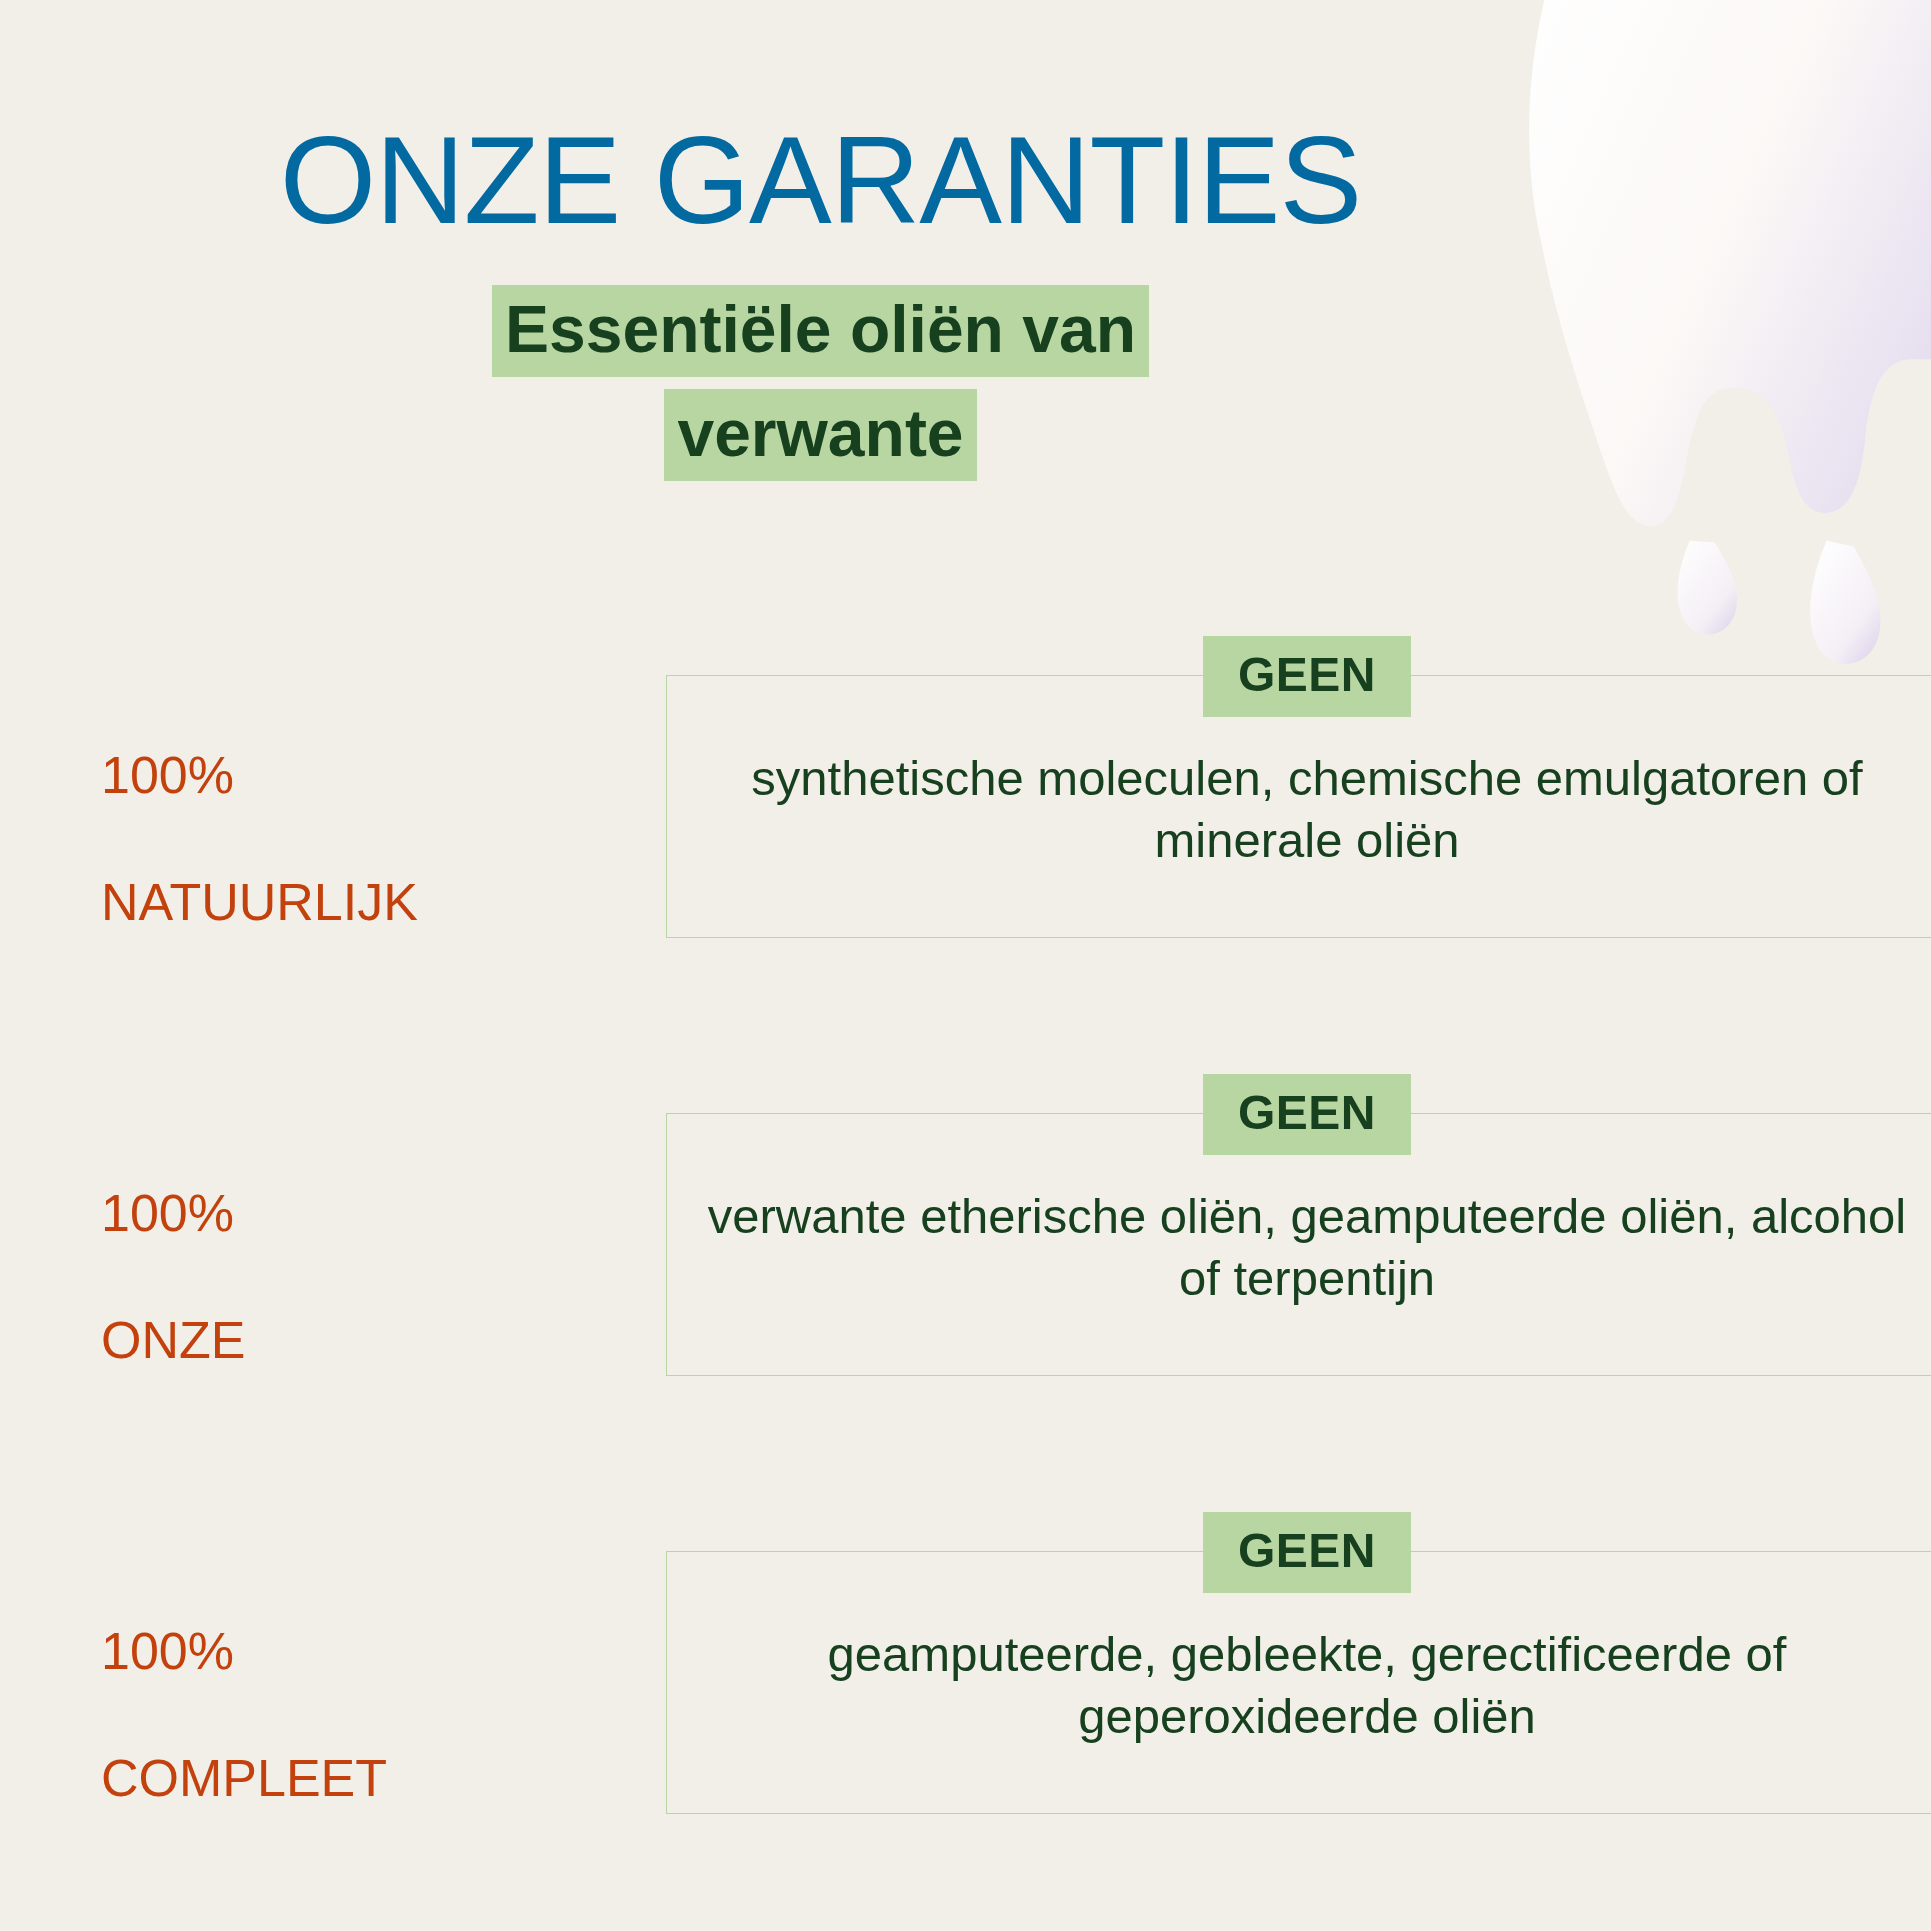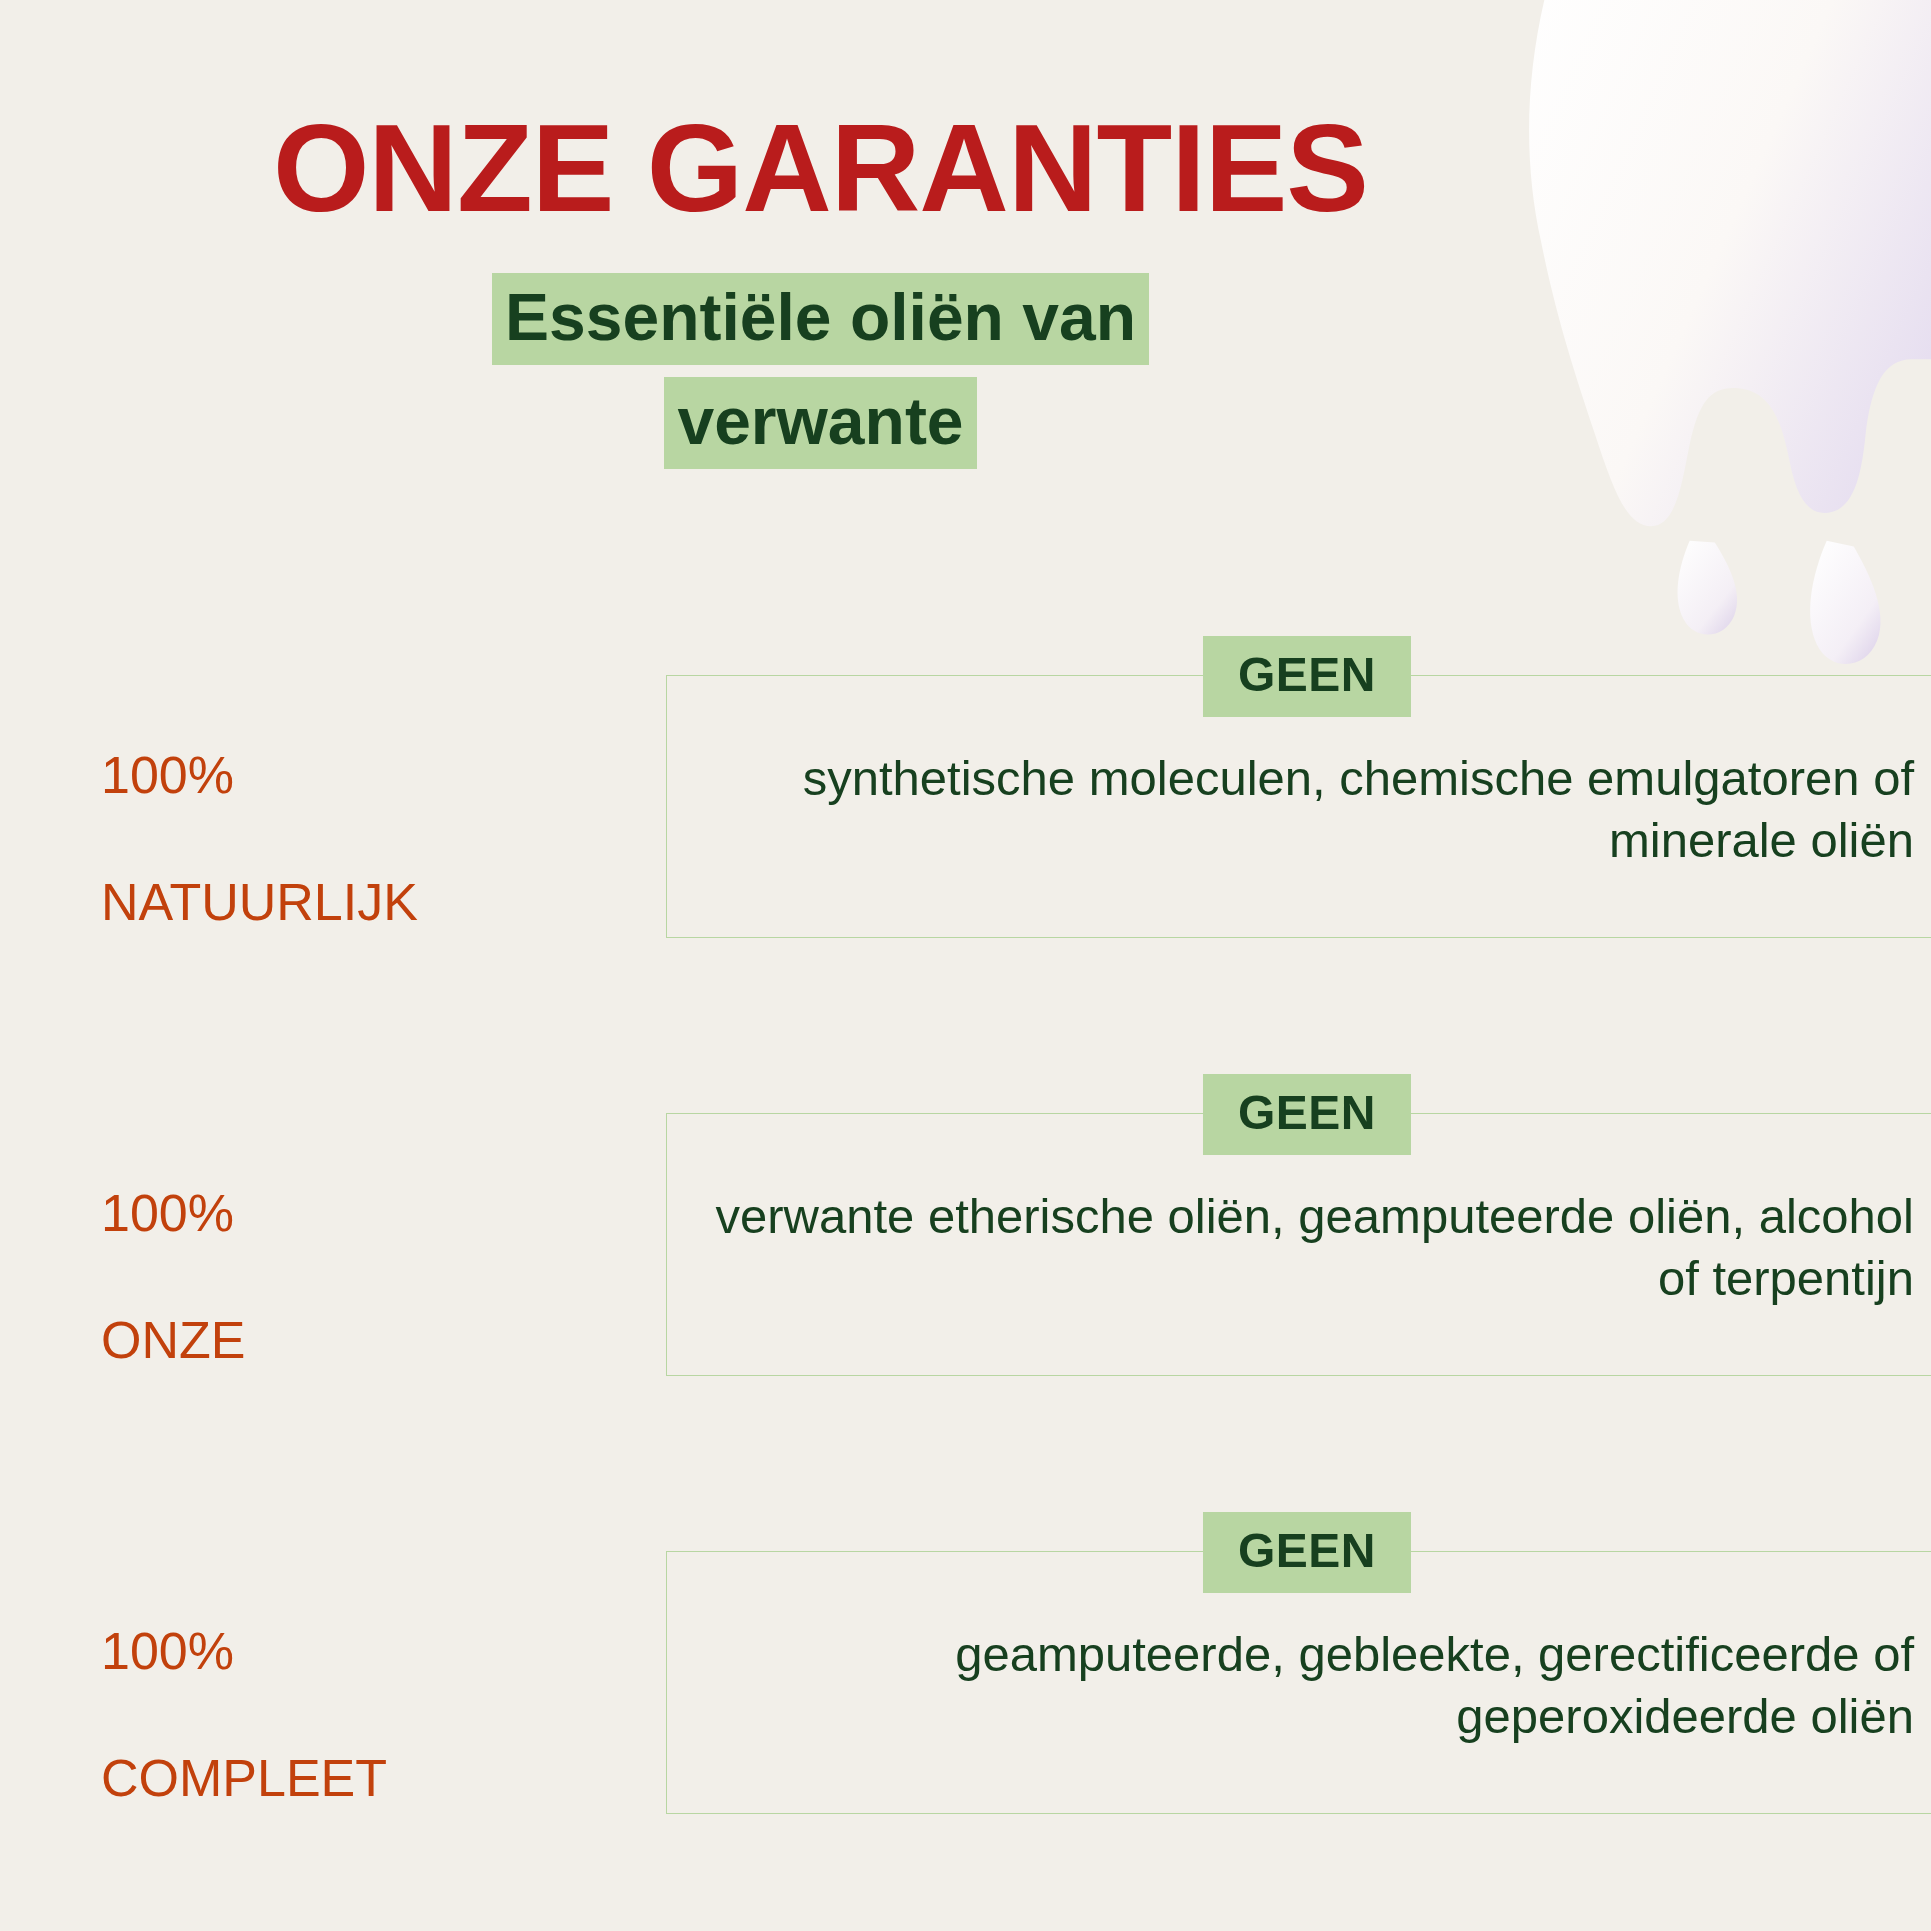--- a/index.html
+++ b/index.html
@@ -36,25 +36,25 @@
   
   .header {
     position: absolute;
     top: 106px;
     left: 0;
     width: 1641px;
     text-align: center;
   }
   .main-title {
     font-size: 124px;
-    font-weight: 700;
+    font-weight: 400;
     letter-spacing: -1px;
-    color: #b91c1c;
+    color: #0369a1;
     line-height: 1.0;
-    margin: 0;
+    margin: 12px;
     text-transform: uppercase;
   }
   .subtitle-wrap {
     margin-top: 37px;
     line-height: 1.28;
   }
   .subtitle-line {
     display: inline-block;
     background: #b8d6a2;
     color: #17401f;
@@ -105,21 +105,21 @@
     box-sizing: border-box;
     background: transparent;
     text-decoration: underline;
   }
   .card-text {
     position: absolute;
     left: 33px;
     right: 33px;
     top: 50%;
     transform: translateY(-48%);
-    text-align: right;
+    text-align: center;
     color: #17401f;
     font-size: 49px;
     line-height: 1.28;
     font-weight: 400;
   }
   .card-badge {
     position: absolute;
     top: -40px;
     left: 50%;
     transform: translateX(-50%);

